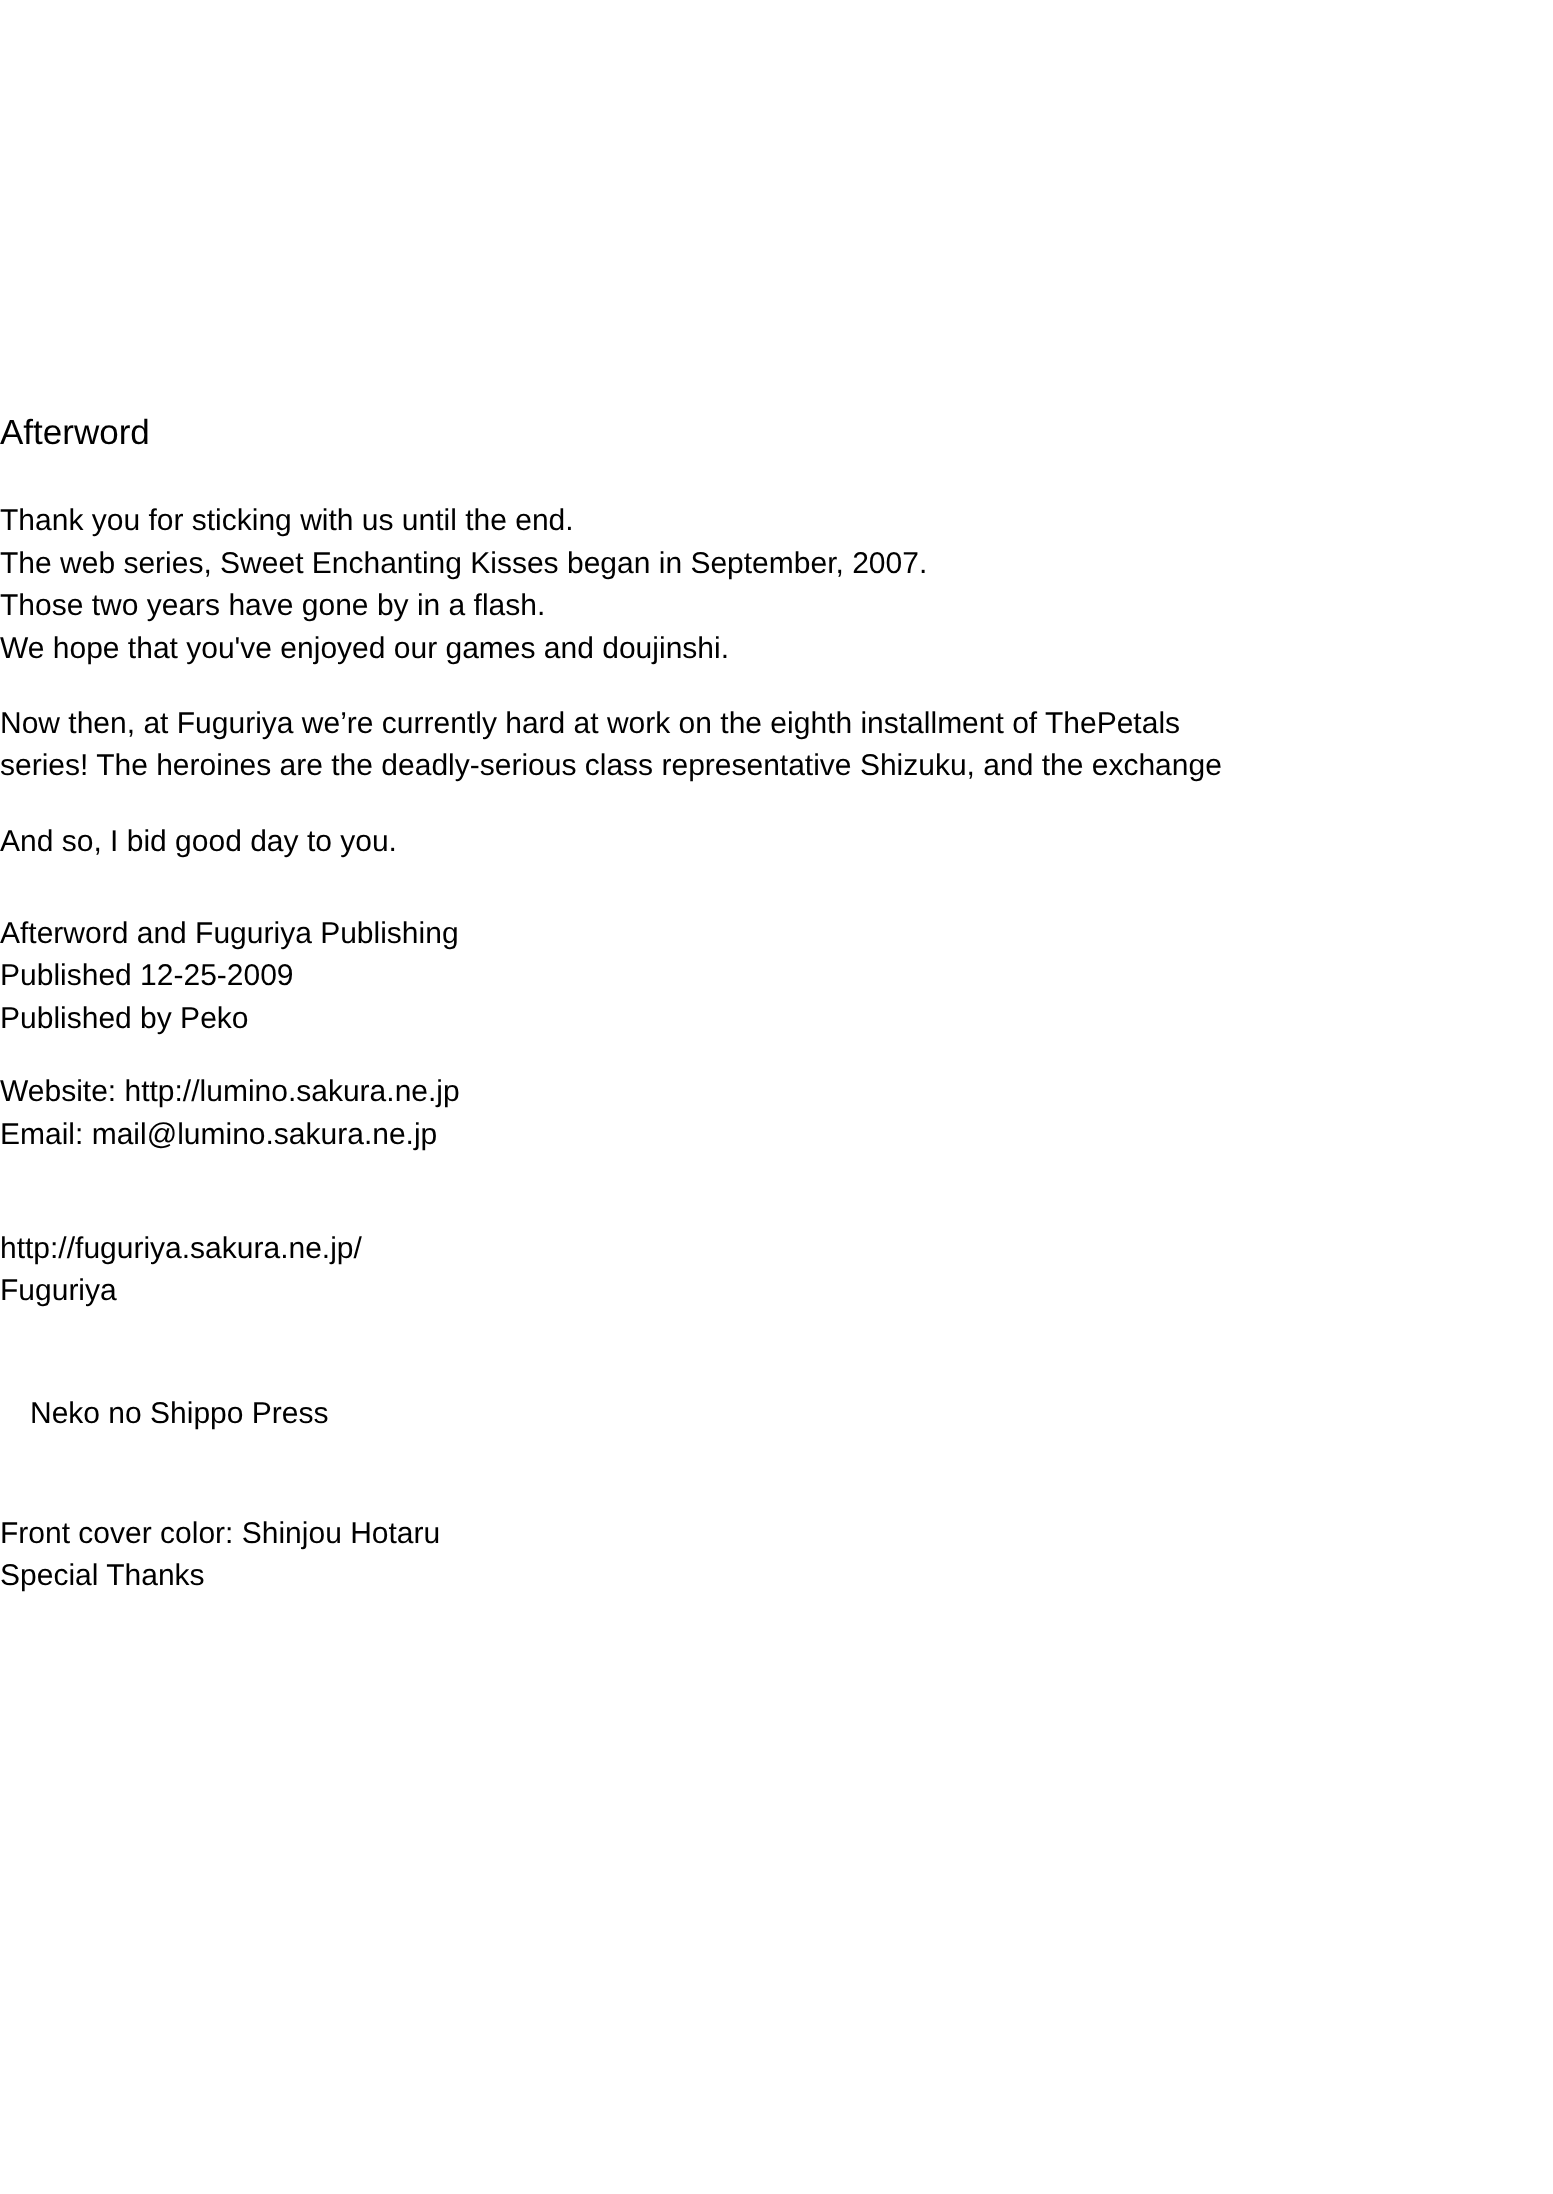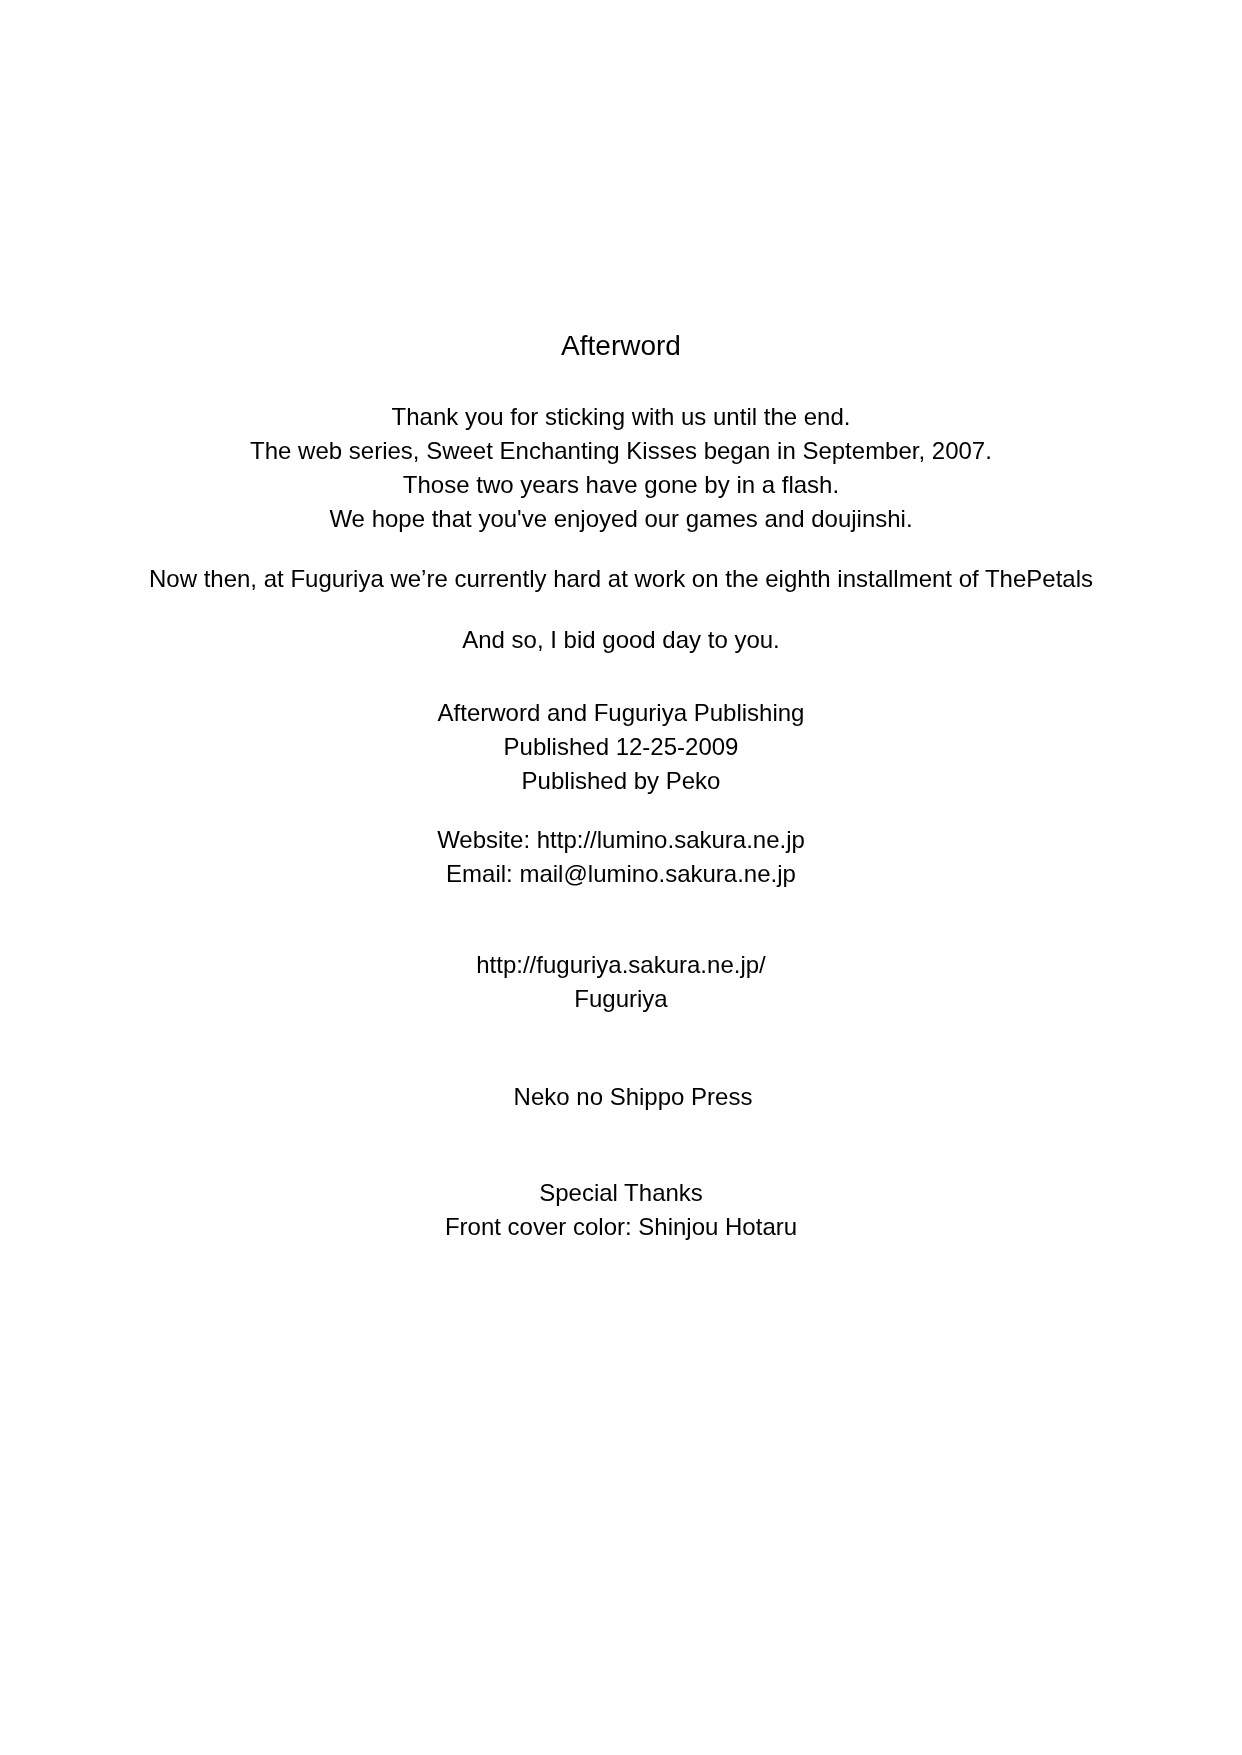--- a/index.html
+++ b/index.html
@@ -9,21 +9,21 @@
   }
   .page {
     position: relative;
     width: 1242px;
     height: 1755px;
     background: #ffffff;
     color: #000000;
     font-family: "Liberation Sans", "DejaVu Sans", sans-serif;
     font-size: 24px;
     line-height: 34px;
-    text-align: center;
+    text-align: left;
     box-sizing: border-box;
     padding-top: 329px;
     overflow: hidden;
   }
   .page-title {
     font-size: 28px;
     line-height: 34px;
     margin: 0;
     font-weight: normal;
   }
@@ -49,20 +49,21 @@
 
   <div class="block intro-para">
     <div class="line">Thank you for sticking with us until the end.</div>
     <div class="line">The web series, Sweet Enchanting Kisses began in September, 2007.</div>
     <div class="line">Those two years have gone by in a flash.</div>
     <div class="line">We hope that you've enjoyed our games and doujinshi.</div>
   </div>
 
   <div class="block announce-para">
     <div class="line">Now then, at Fuguriya we’re currently hard at work on the eighth installment of ThePetals</div>
+    <div class="line">series! The heroines are the deadly-serious class representative Shizuku, and the exchange</div>
   </div>
 
   <div class="block closing-line">And so, I bid good day to you.</div>
 
 
   <div class="block publisher-block">
     <div class="line">Afterword and Fuguriya Publishing</div>
     <div class="line">Published 12-25-2009</div>
     <div class="line">Published by Peko</div>
   </div>
@@ -73,17 +74,17 @@
   </div>
 
   <div class="block circle-block">
     <div class="line">http://fuguriya.sakura.ne.jp/</div>
     <div class="line">Fuguriya</div>
   </div>
 
   <div class="block press-line">Neko no Shippo Press</div>
 
   <div class="block credits-block">
+    <div class="line">Front cover color: Shinjou Hotaru</div>
     <div class="line">Special Thanks</div>
-    <div class="line">Front cover color: Shinjou Hotaru</div>
   </div>
 
 </div>
 
 </body></html>

